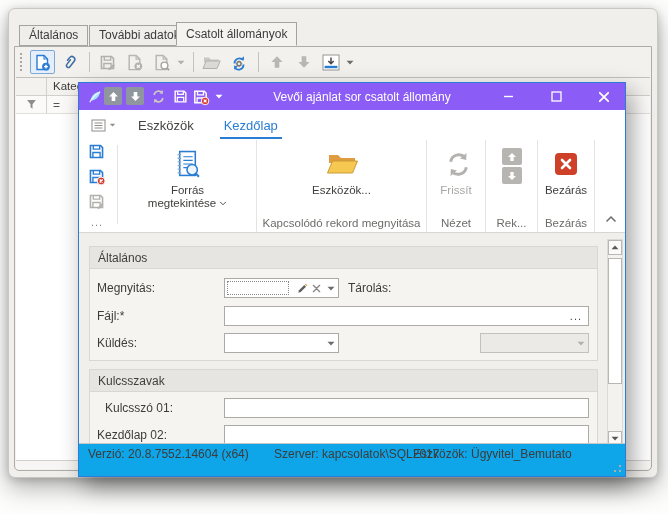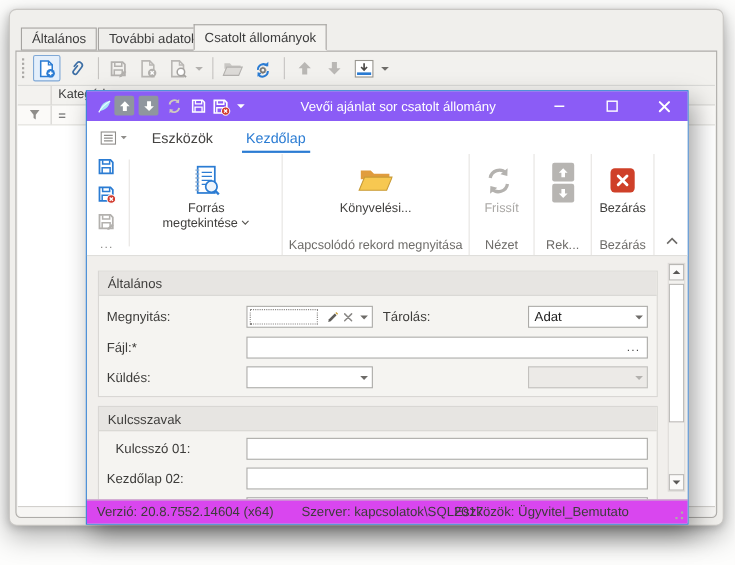--- a/index.html
+++ b/index.html
@@ -77,21 +77,21 @@
 .dd.dis{color:#b3b1ae}
 .cbicon{width:14px;height:100%;display:flex;align-items:center;justify-content:center;color:#6e6c69}
 .browse{margin-left:auto;padding:0 6px;font-size:11px;color:#444;letter-spacing:1px;line-height:18px}
 .focusrect{position:absolute;left:2px;top:2px;bottom:2px;width:62px;border:1px dotted #8a8886}
 
 .sbar{position:absolute;right:2px;top:156px;width:16px;height:208px;background:#f3f2ef;border:1px solid #dcdad7}
 .sbtn{position:absolute;left:0;right:0;height:15px;background:#fbfaf9;border:1px solid #b9b7b4;display:flex;align-items:center;justify-content:center;color:#5a5856}
 .sup{top:0}.sdn{bottom:0}
 .sthumb{position:absolute;left:0;right:0;top:18px;height:126px;background:#fff;border:1px solid #b9b7b4}
 
-.status{position:absolute;left:0;right:0;bottom:0;height:22px;background:#d946ef;border-top:1px solid #c8c6c3;font-size:12px;color:#3d3c3a}
+.status{position:absolute;left:0;right:0;bottom:0;height:33px;background:#0ea5e9;border-top:1px solid #c8c6c3;font-size:12px;color:#3d3c3a}
 .status span{position:absolute;line-height:21px;white-space:nowrap}
 .sv{left:9px}.ss{left:195px}.sd{left:334px}
 .rgrip{position:absolute;right:4px;bottom:4px;width:10px;height:10px}
 .rgrip::before{content:"";position:absolute;right:0;bottom:0;width:2px;height:2px;background:#aeaca9;box-shadow:0 -5px #aeaca9,-5px 0 #aeaca9}
 </style>
 </head>
 <body>
 
 <svg width="0" height="0" style="position:absolute">
   <defs>
@@ -384,27 +384,27 @@
         </div>
 
         <div class="rg g2">
           <div style="display:flex;flex-direction:column;align-items:center">
             <div class="iconbox">
               <svg width="32" height="26" viewBox="0 0 32 26">
                 <path d="M3 4h9l3 3h14v5H3z" fill="#e09c3e"></path>
                 <path d="M1.5 22L6.5 10h25l-5 12z" fill="#f7c851" stroke="#c99b36" stroke-width="1"></path>
               </svg>
             </div>
-            <div class="cap">Könyvelési...</div>
+            <div class="cap">Eszközök...</div>
           </div>
           <div class="glabel">Kapcsolódó rekord megnyitása</div>
         </div>
 
         <div class="rg g3">
-          <div style="display:flex;flex-direction:column;align-items:flex-start">
+          <div style="display:flex;flex-direction:column;align-items:flex-end">
             <div class="iconbox">
               <svg width="27" height="27" viewBox="0 0 20 20" style="color:#b4b2af">
                   <use href="#sy-refresh"></use>
                 </svg>
             </div>
             <div class="cap dis">Frissít</div>
           </div>
           <div class="glabel">Nézet</div>
         </div>
 
@@ -467,28 +467,20 @@
               </svg>
           </span>
           <span class="dd">
             <svg class="ic" width="8" height="5" viewBox="0 0 8 5">
                 <use href="#sy-caret"></use>
               </svg>
           </span>
         </div>
 
         <span class="flabel" style="left:258px;top:31px">Tárolás:</span>
-        <div class="field" style="left:390px;top:31px;width:109px">
-          <span class="val">Adat</span>
-          <span class="dd">
-            <svg class="ic" width="8" height="5" viewBox="0 0 8 5">
-                <use href="#sy-caret"></use>
-              </svg>
-          </span>
-        </div>
 
         <span class="flabel" style="left:7px;top:59px">Fájl:*</span>
         <div class="field" style="left:134px;top:59px;width:365px">
           <span class="val"></span>
           <span class="browse">...</span>
         </div>
 
         <span class="flabel" style="left:7px;top:86px">Küldés:</span>
         <div class="field" style="left:134px;top:86px;width:115px">
           <span class="val"></span>

